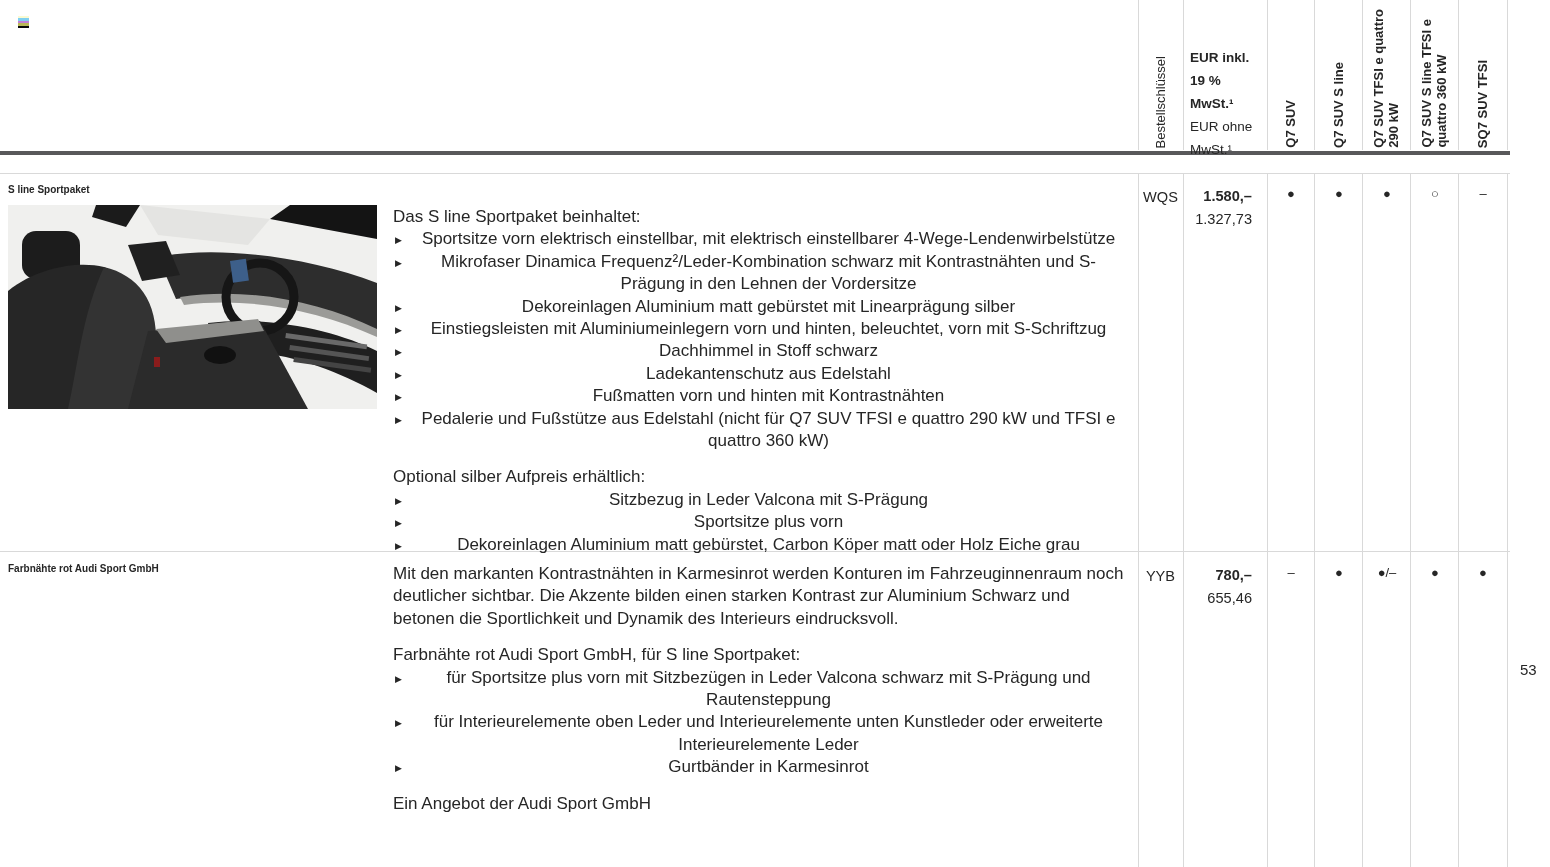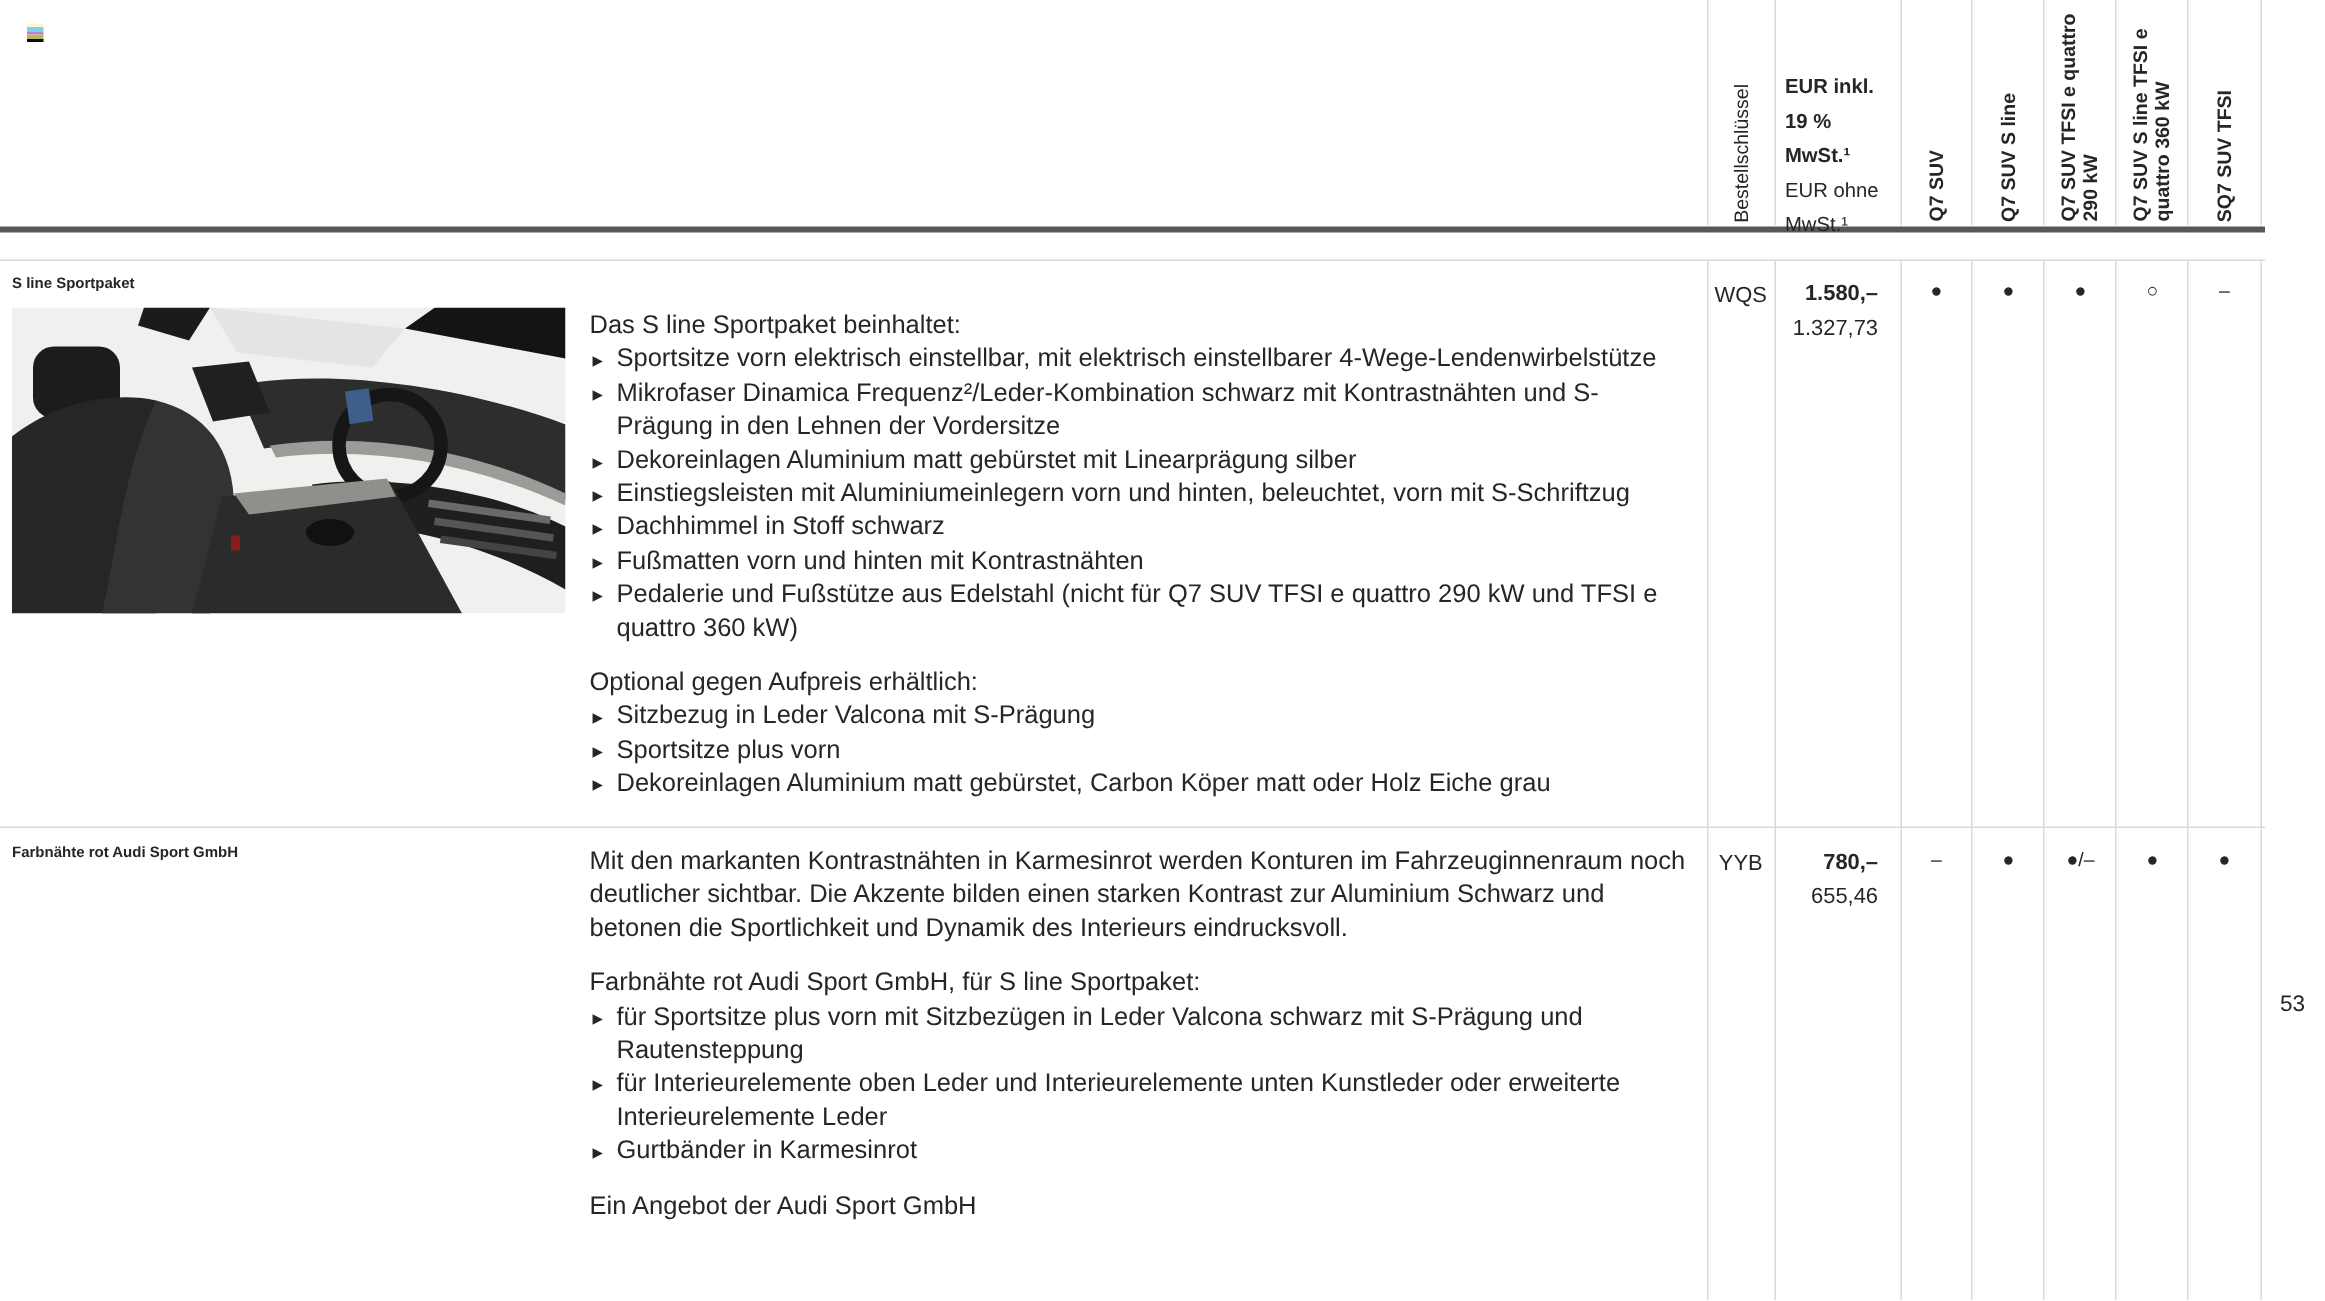--- a/index.html
+++ b/index.html
@@ -25,21 +25,21 @@
   .rot.regular span { font-weight:400; }
 
   .price-head { position:absolute; left:1190px; top:46px; font-size:13.5px; line-height:23px; width:74px; }
   .price-head .b { font-weight:700; }
 
   
   .row-title { position:absolute; left:8px; font-size:10px; font-weight:700; }
   .content { position:absolute; left:393px; width:733px; font-size:17px; line-height:22.4px; }
   .content p.gap { margin-top:14px; }
   .content ul { list-style:none; }
-  .content li { position:relative; padding-left:18px; }
+  .content li { position:relative; padding-left:18px;text-align:center; }
   .content li::before { content:"\25B6"; position:absolute; left:2px; top:1px; font-size:9px; }
 
   .code-cell { position:absolute; left:1138px; width:45px; text-align:center; font-size:14.6px; line-height:22px; }
   .price-cell { position:absolute; left:1183px; width:69px; text-align:right; font-size:14.6px; line-height:22.5px; }
   .price-cell .gross { font-weight:700; }
   .marks { position:absolute; left:1267px; width:240px; display:flex; }
   .marks span { width:48px; text-align:center; font-size:13px; line-height:20px; }
 
   .page-number { position:absolute; left:1520px; top:661px; font-size:15px; }
 
@@ -135,24 +135,25 @@
     </svg>
 
     <div class="content" style="top:206px">
       <p>Das S line Sportpaket beinhaltet:</p>
       <ul>
           <li>Sportsitze vorn elektrisch einstellbar, mit elektrisch einstellbarer 4-Wege-Lendenwirbelstütze</li>
           <li>Mikrofaser Dinamica Frequenz²/Leder-Kombination schwarz mit Kontrastnähten und S-Prägung in den Lehnen der Vordersitze</li>
           <li>Dekoreinlagen Aluminium matt gebürstet mit Linearprägung silber</li>
           <li>Einstiegsleisten mit Aluminiumeinlegern vorn und hinten, beleuchtet, vorn mit S-Schriftzug</li>
           <li>Dachhimmel in Stoff schwarz</li>
+          <li>Ladekantenschutz aus Edelstahl</li>
           <li>Fußmatten vorn und hinten mit Kontrastnähten</li>
           <li>Pedalerie und Fußstütze aus Edelstahl (nicht für Q7 SUV TFSI e quattro 290 kW und TFSI e quattro 360 kW)</li>
         </ul>
-      <p class="gap">Optional gegen Aufpreis erhältlich:</p>
+      <p class="gap">Optional silber Aufpreis erhältlich:</p>
       <ul>
           <li>Sitzbezug in Leder Valcona mit S-Prägung</li>
           <li>Sportsitze plus vorn</li>
           <li>Dekoreinlagen Aluminium matt gebürstet, Carbon Köper matt oder Holz Eiche grau</li>
         </ul>
     </div>
 
     <div class="code-cell" style="top:186px">WQS</div>
     <div class="price-cell" style="top:185px">
       <div class="gross">1.580,–</div>

